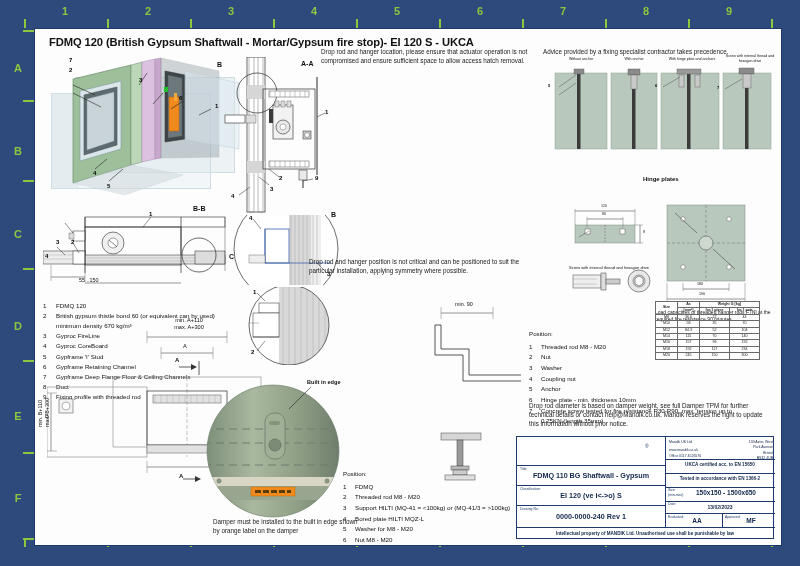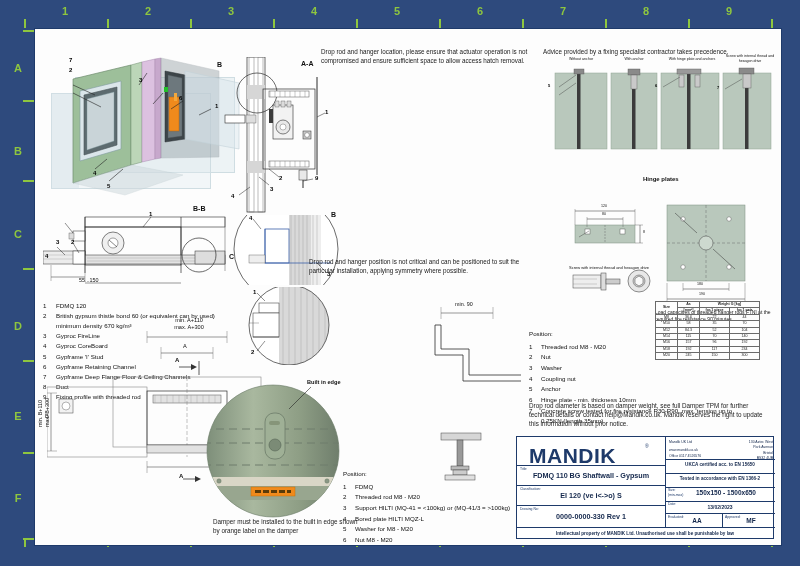--- a/index.html
+++ b/index.html
@@ -162,20 +162,21 @@
       <div class="tick-hr" style="top:100px"></div>
     <div class="tick-hr" style="top:180px"></div>
       <div class="tick-hr" style="top:268px"></div>
     <div class="tick-hr" style="top:360px"></div>
       <div class="tick-hr" style="top:452px"></div>
     <div class="tick-hr" style="top:538px"></div>
   </div>
 
   <div id="sheet">
 
+    <div class="title-main">FDMQ 120 (British Gypsum Shaftwall - Mortar/Gypsum fire stop)- EI 120 S - UKCA</div>
 
     <div class="iso" style="left:8px; top:28px; width:205px; height:140px;">
 
       <div style="position:absolute;left:32px;top:20px;width:160px;height:96px;background:rgba(222,233,238,.5);border:1px solid #cfdde2;"></div>
       <div style="position:absolute;left:8px;top:36px;width:160px;height:96px;background:rgba(222,233,238,.35);border:1px solid #cfdde2;"></div>
       <div style="position:absolute;left:8px;top:36px;width:28px;height:96px;background:rgba(210,224,230,.45);"></div>
 
       <svg width="205" height="140" style="position:absolute;left:0;top:0;">
         <polygon points="30,22 88,8 88,108 30,126" fill="#9dbf9a" stroke="#6f8d6e" stroke-width="0.7"></polygon>
         <polygon points="88,8 99,5 99,105 88,108" fill="#bcd6b8" stroke="#6f8d6e" stroke-width="0.5"></polygon>
@@ -787,44 +788,41 @@
       <div class="tb-line" style="left:0;top:48px;width:148px;height:1px"></div>
       <div class="tb-line" style="left:0;top:68px;width:148px;height:1px"></div>
       <div class="tb-line" style="left:0;top:90px;width:258px;height:1px"></div>
       <div class="tb-line" style="left:148px;top:22px;width:110px;height:1px"></div>
       <div class="tb-line" style="left:148px;top:36px;width:110px;height:1px"></div>
       <div class="tb-line" style="left:148px;top:50px;width:110px;height:1px"></div>
       <div class="tb-line" style="left:148px;top:64px;width:110px;height:1px"></div>
       <div class="tb-line" style="left:148px;top:76px;width:110px;height:1px"></div>
       <div class="tb-line" style="left:205px;top:76px;width:1px;height:14px"></div>
 
-      <div class="logo">
-        <span>MANDIK</span>
-      </div>
       <div class="reg" style="left:128px;top:6px">®</div>
 
       <div class="addr" style="left:152px;top:3px;width:52px">
         <div>Mandik UK Ltd</div>
         <div style="height:3px"></div>
         <div>www.mandik.co.uk</div>
         <div>Office 0117 4526576</div>
       </div>
       <div class="addr right" style="left:204px;top:3px;width:52px">
         <div>130 Aztec West</div>
         <div>Park Avenue</div>
         <div>Bristol</div>
         <div>BS32 4UB</div>
       </div>
 
       <div class="tb-cap" style="left:3px;top:30px">Title:</div>
       <div class="tb-val" style="left:0;top:34px;width:148px">FDMQ 110 BG Shaftwall - Gypsum</div>
       <div class="tb-cap" style="left:3px;top:50px">Classification:</div>
       <div class="tb-val" style="left:0;top:54px;width:148px">EI 120 (ve i&lt;-&gt;o) S</div>
       <div class="tb-cap" style="left:3px;top:70px">Drawing No:</div>
-      <div class="tb-val" style="left:0;top:75px;width:148px">0000-0000-330 Rev 1</div>
+      <div class="tb-val" style="left:0;top:75px;width:148px">0000-0000-240 Rev 1</div>
 
       <div class="tb-small" style="left:148px;top:25px;width:110px">UKCA certified acc. to EN 15650</div>
       <div class="tb-small" style="left:148px;top:39px;width:110px">Tested in accordance with EN 1366-2</div>
       <div class="tb-cap" style="left:151px;top:51px">Size:</div>
       <div class="tb-cap" style="left:151px;top:56px">(min-max)</div>
       <div class="tb-val" style="left:160px;top:52px;width:98px;font-size:6.5px">150x150 - 1500x650</div>
       <div class="tb-cap" style="left:151px;top:65px">Date:</div>
       <div class="tb-small" style="left:148px;top:67px;width:110px;font-size:5px">13/02/2023</div>
       <div class="tb-cap" style="left:151px;top:78px">Evaluated:</div>
       <div class="tb-val" style="left:160px;top:80px;width:40px;font-size:6.5px">AA</div>

